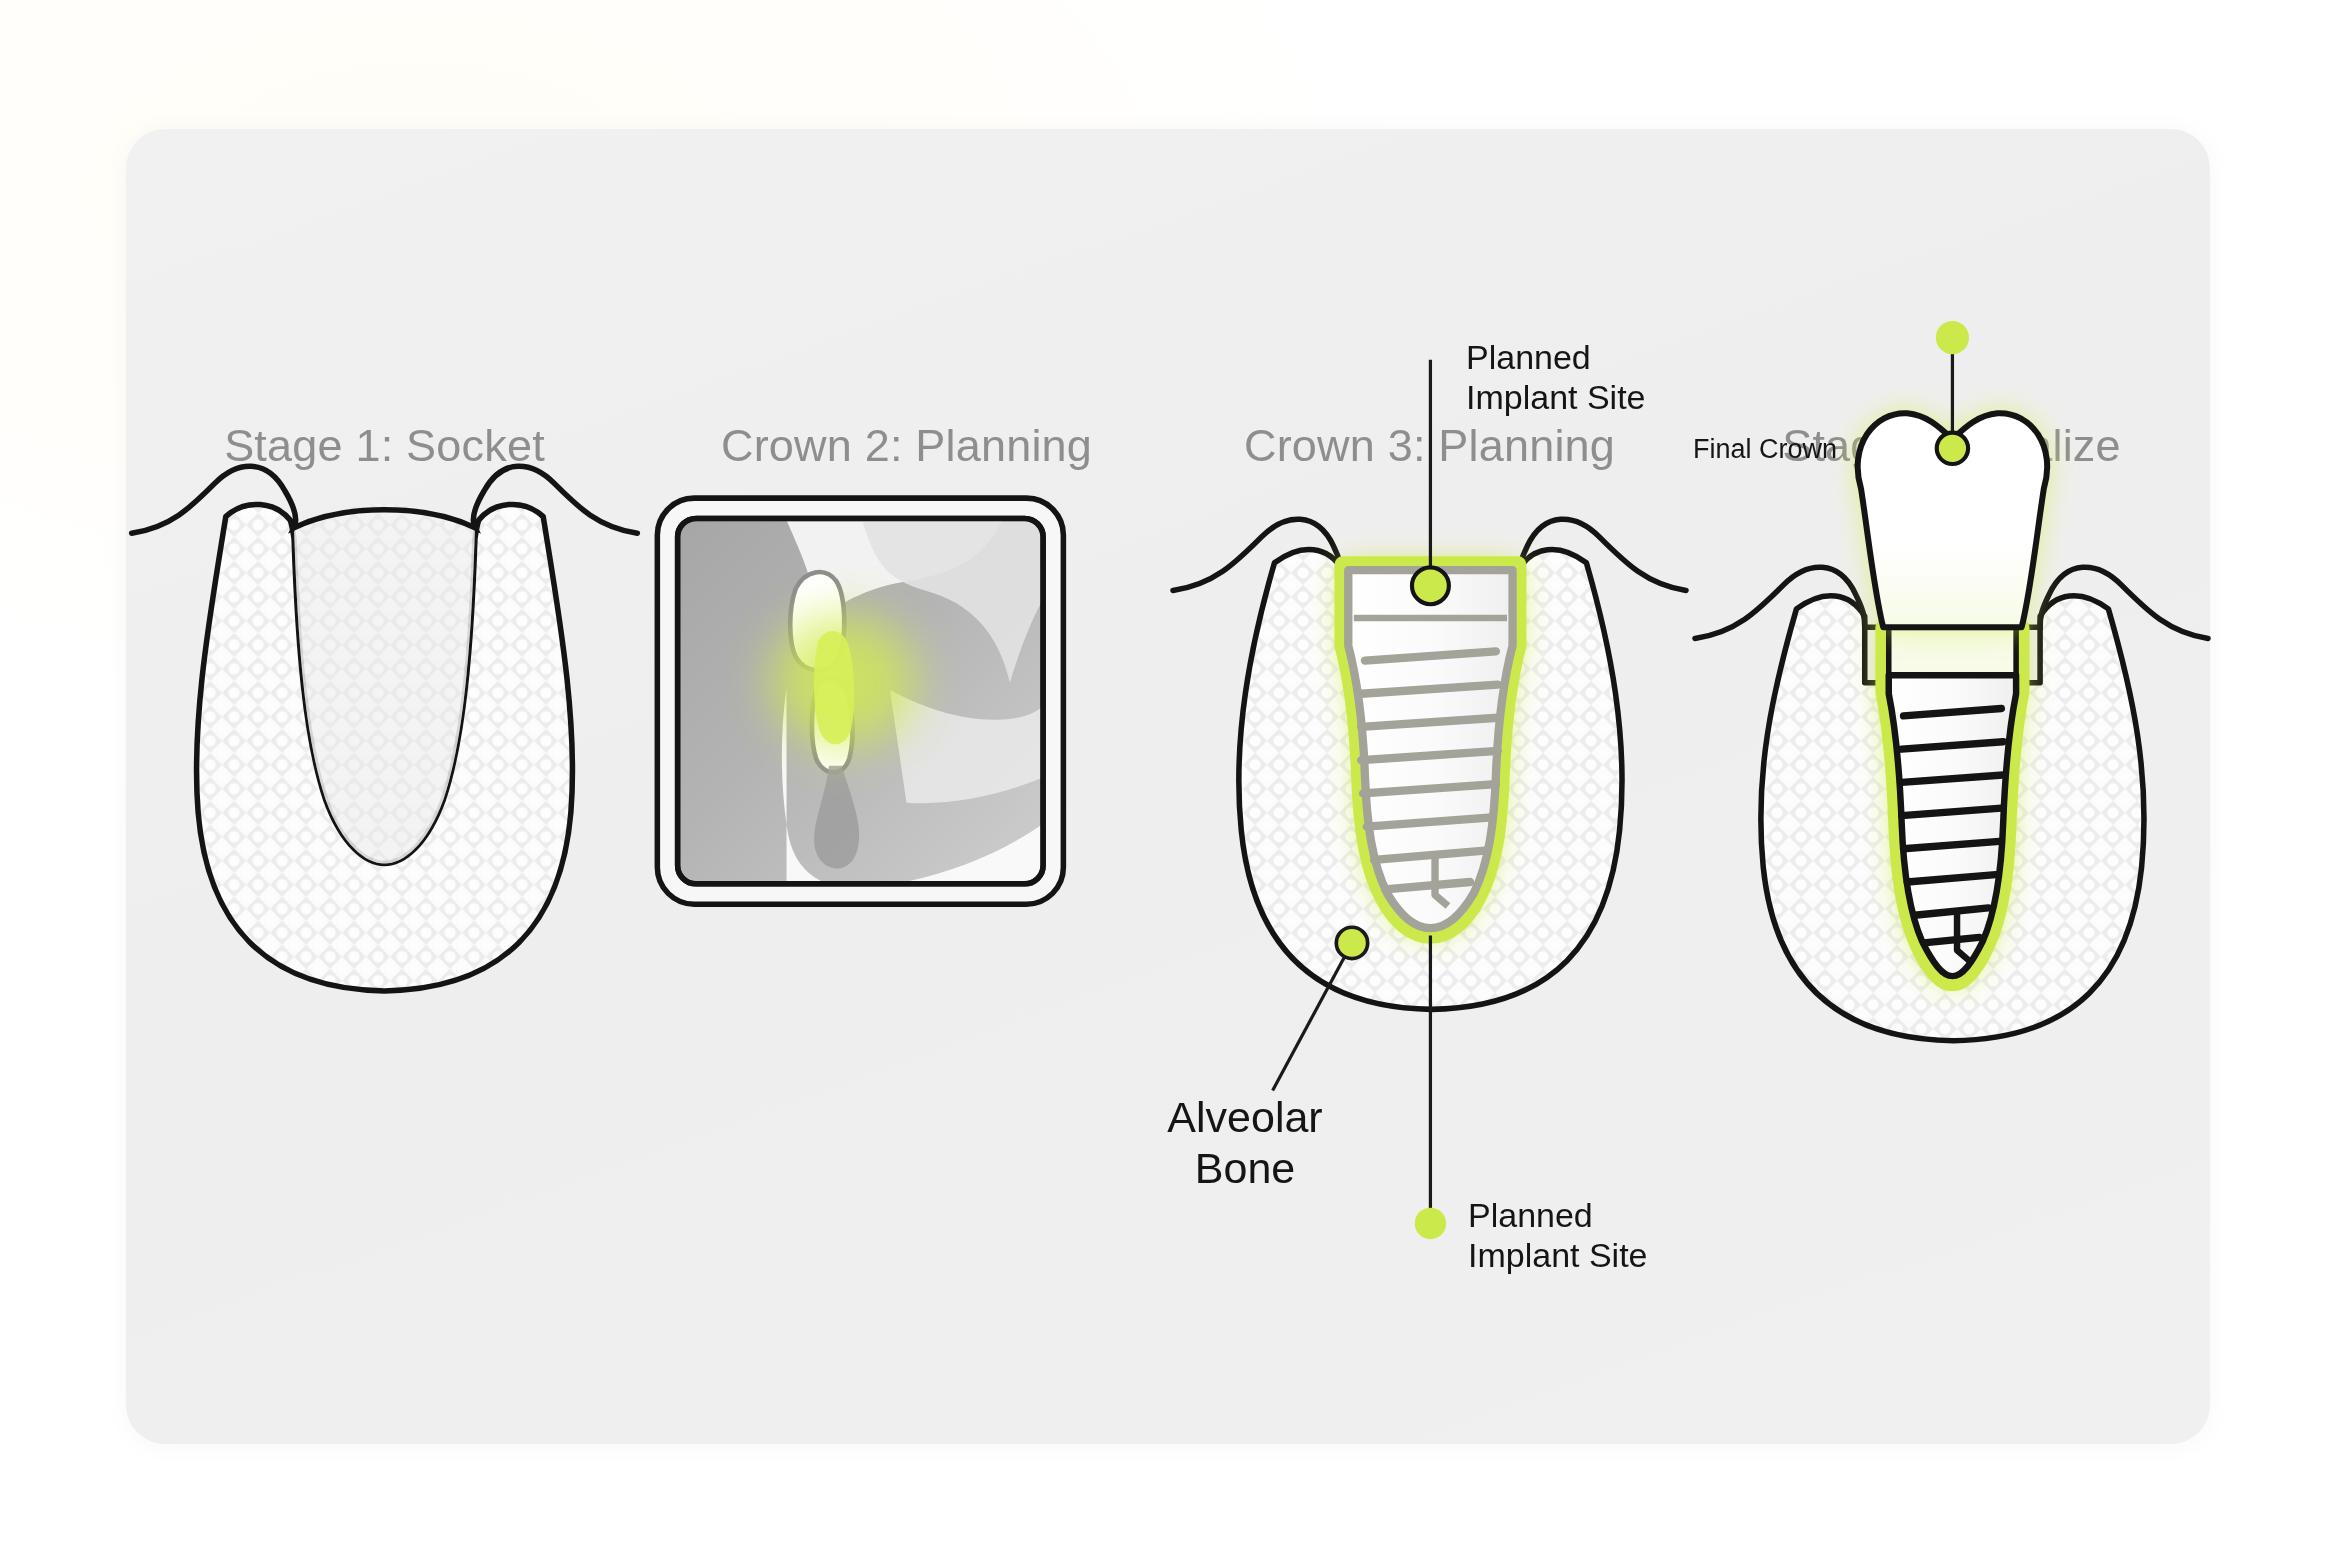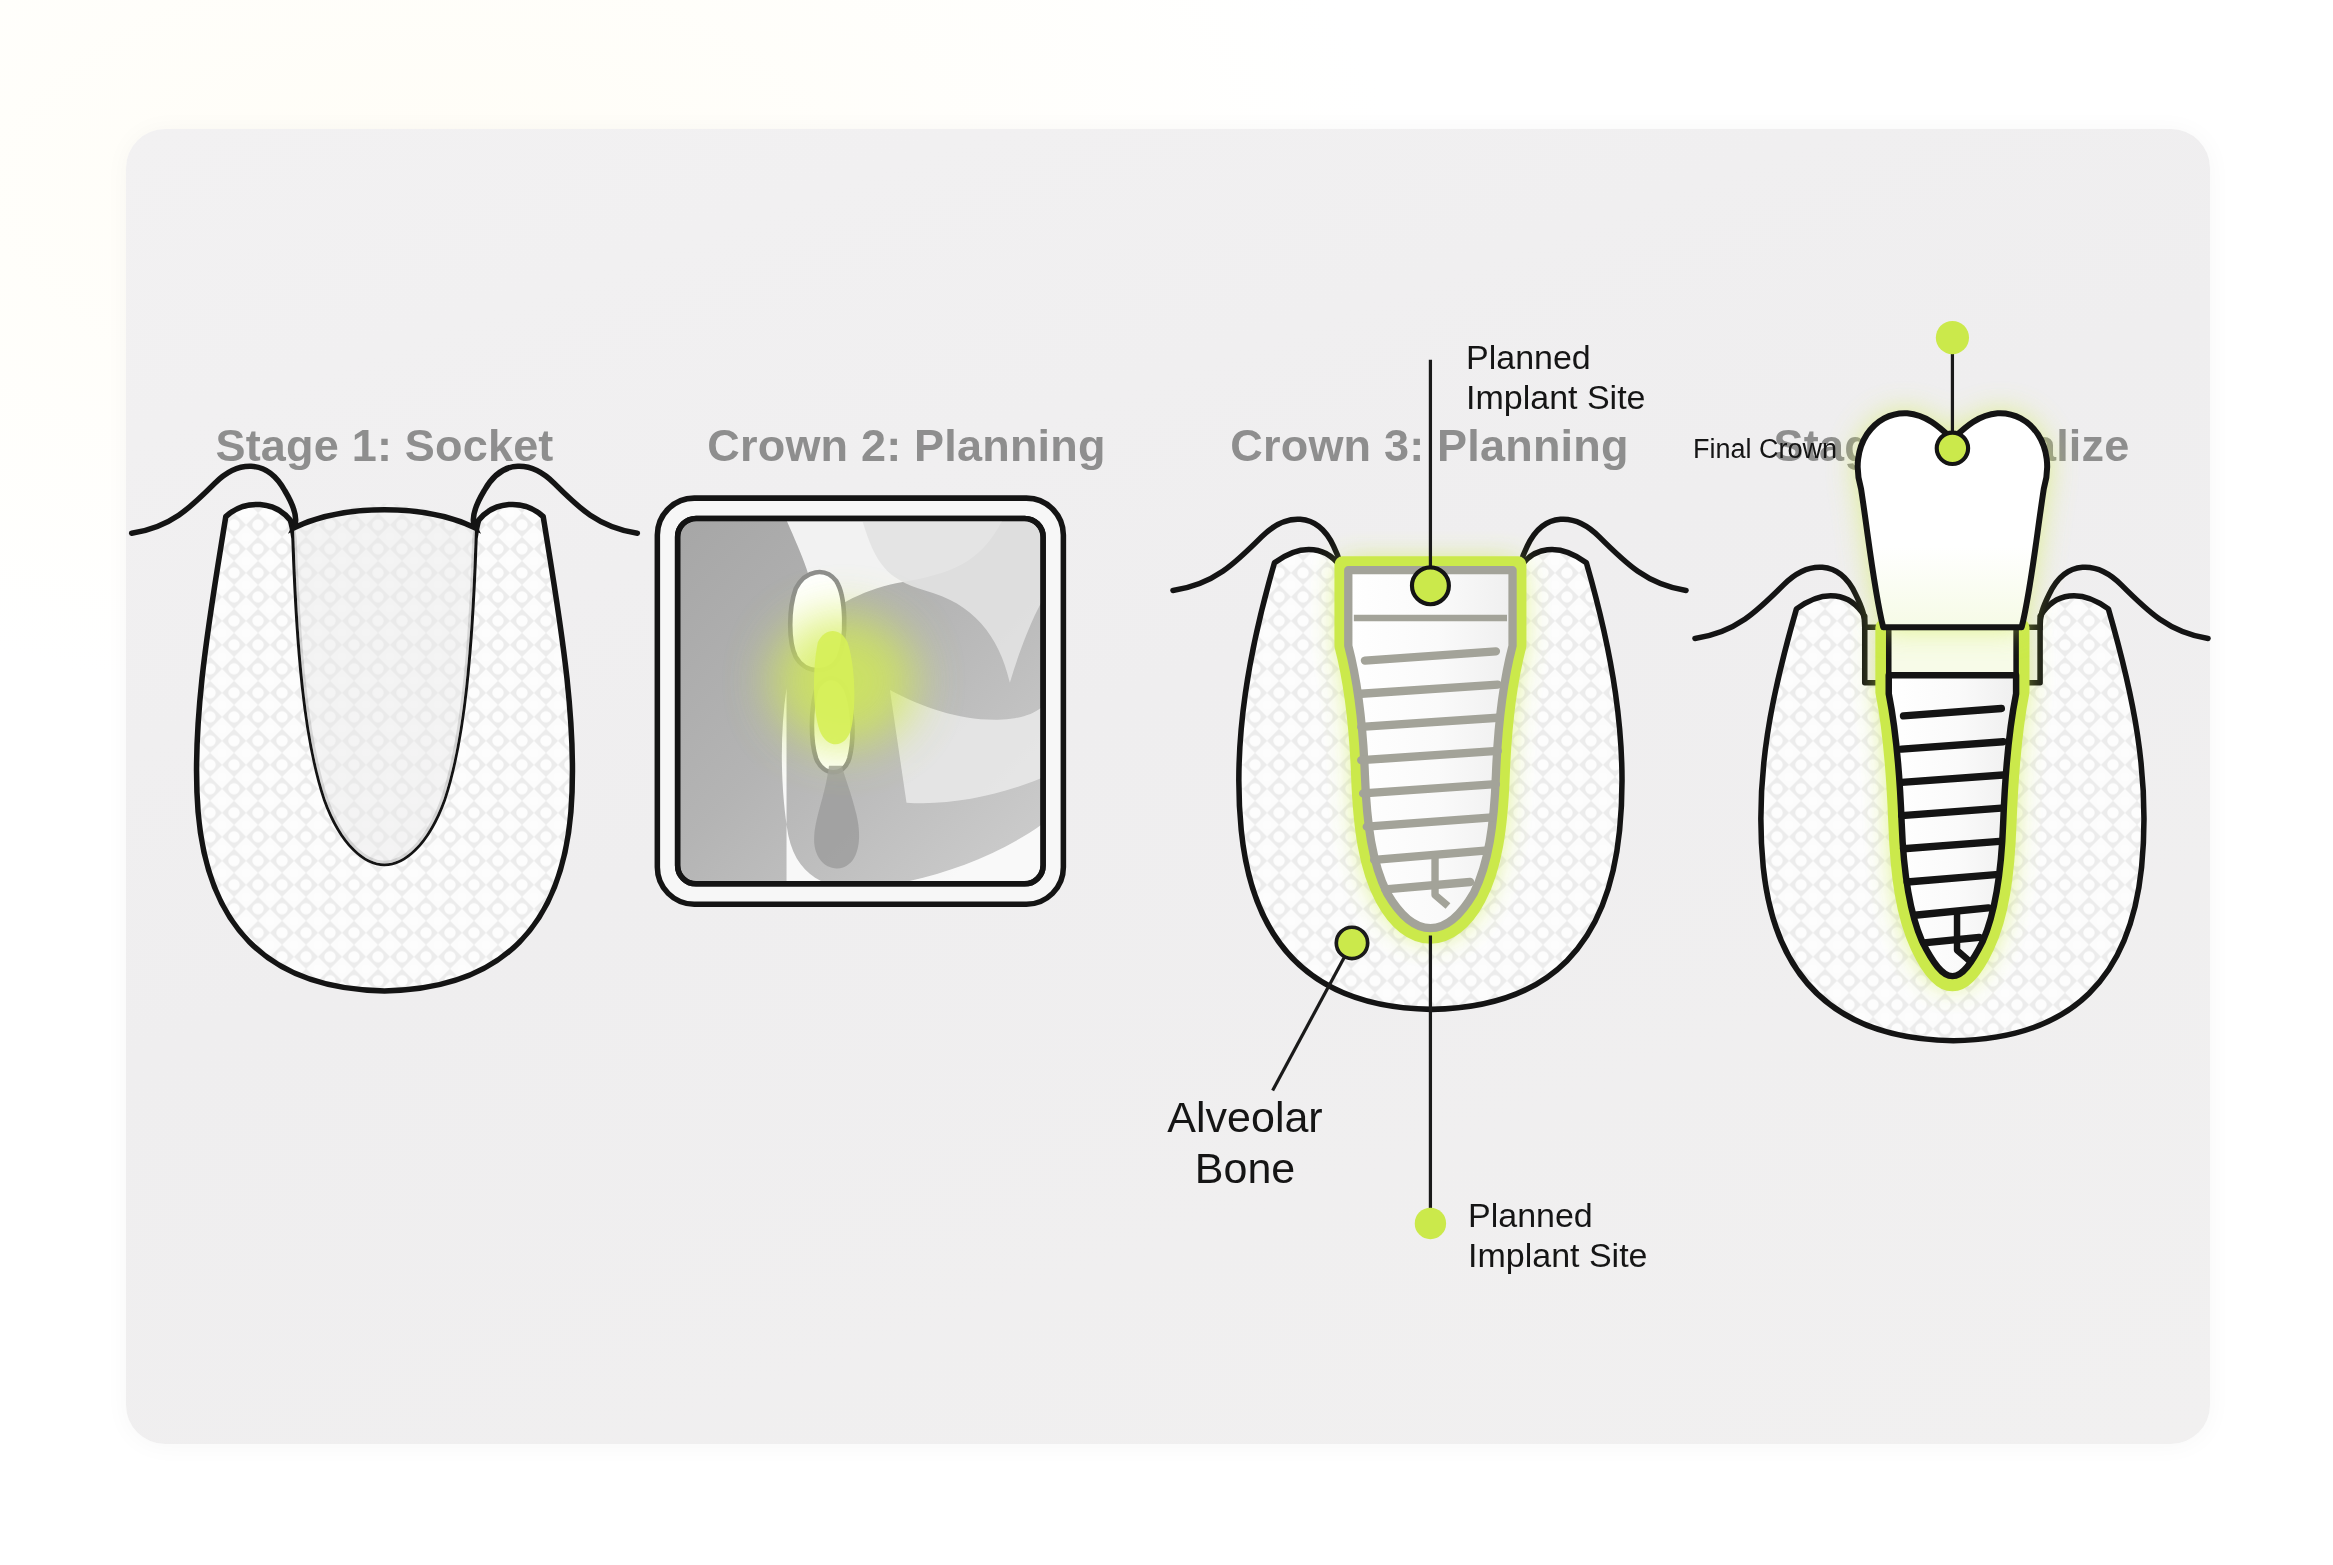--- a/index.html
+++ b/index.html
@@ -31,21 +31,21 @@
     top:0;
     width:517px;
     height:1315px;
   }
   .stage-title{
     position:absolute;
     top:291px;
     left:0;right:0;
     text-align:center;
     font-size:45px;
-    font-weight:700;
+    font-weight:400;
     color:#8e8e8e;
     letter-spacing:0.2px;
     white-space:nowrap;
   }
   .art{
     position:absolute;
     left:0;top:0;
     width:517px;height:1315px;
   }
   svg{display:block;overflow:visible;}

